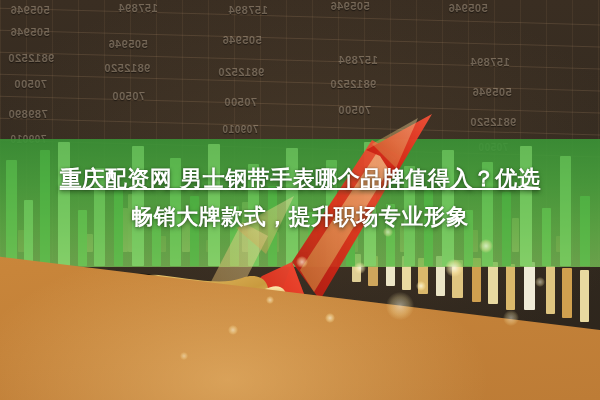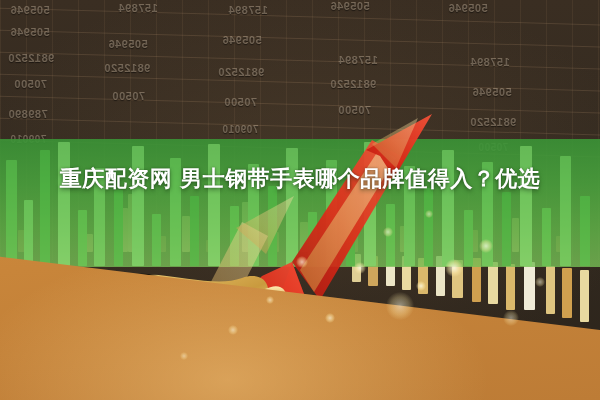--- a/index.html
+++ b/index.html
@@ -70,21 +70,21 @@
   
   .bokeh{position:absolute;border-radius:50%;pointer-events:none;}
   
   .headline{
     position:absolute;left:0;top:160px;width:600px;
     text-align:center;color:#ffffff;font-weight:700;
     font-size:22px;line-height:38px;letter-spacing:.5px;
     text-shadow:0 2px 4px rgba(20,50,15,.55), 0 0 2px rgba(0,0,0,.35);
     font-family:"DejaVu Sans","Liberation Sans",sans-serif;
   }
-  .headline .l1{display:block;}
+  .headline .l1{display:block;text-decoration:underline;}
   .headline .l2{display:block;}
 </style>
 </head>
 <body>
 
 <div id="stage">
 
   <div class="board"></div>
   <div class="board-vignette"></div>
 
@@ -343,15 +343,16 @@
       <div class="bokeh" style="left: 535px; top: 277px; width: 10px; height: 10px; background: radial-gradient(circle, rgba(255, 252, 230, 0.55) 0%, rgba(255, 236, 170, 0.3) 45%, rgba(255, 220, 140, 0) 72%);"></div>
       <div class="bokeh" style="left: 503px; top: 310px; width: 16px; height: 16px; background: radial-gradient(circle, rgba(255, 252, 230, 0.45) 0%, rgba(255, 236, 170, 0.247) 45%, rgba(255, 220, 140, 0) 72%);"></div>
       <div class="bokeh" style="left: 228px; top: 325px; width: 10px; height: 10px; background: radial-gradient(circle, rgba(255, 252, 230, 0.55) 0%, rgba(255, 236, 170, 0.3) 45%, rgba(255, 220, 140, 0) 72%);"></div>
       <div class="bokeh" style="left: 180px; top: 352px; width: 8px; height: 8px; background: radial-gradient(circle, rgba(255, 252, 230, 0.45) 0%, rgba(255, 236, 170, 0.247) 45%, rgba(255, 220, 140, 0) 72%);"></div>
       <div class="bokeh" style="left: 383px; top: 227px; width: 10px; height: 10px; background: radial-gradient(circle, rgba(255, 252, 230, 0.6) 0%, rgba(255, 236, 170, 0.33) 45%, rgba(255, 220, 140, 0) 72%);"></div>
       <div class="bokeh" style="left: 425px; top: 210px; width: 8px; height: 8px; background: radial-gradient(circle, rgba(255, 252, 230, 0.55) 0%, rgba(255, 236, 170, 0.3) 45%, rgba(255, 220, 140, 0) 72%);"></div>
     </div>
 
   <div class="headline">
     <span class="l1">重庆配资网 男士钢带手表哪个品牌值得入？优选</span>
+    <span class="l2">畅销大牌款式，提升职场专业形象</span>
   </div>
 
 </div>
 
 </body></html>

